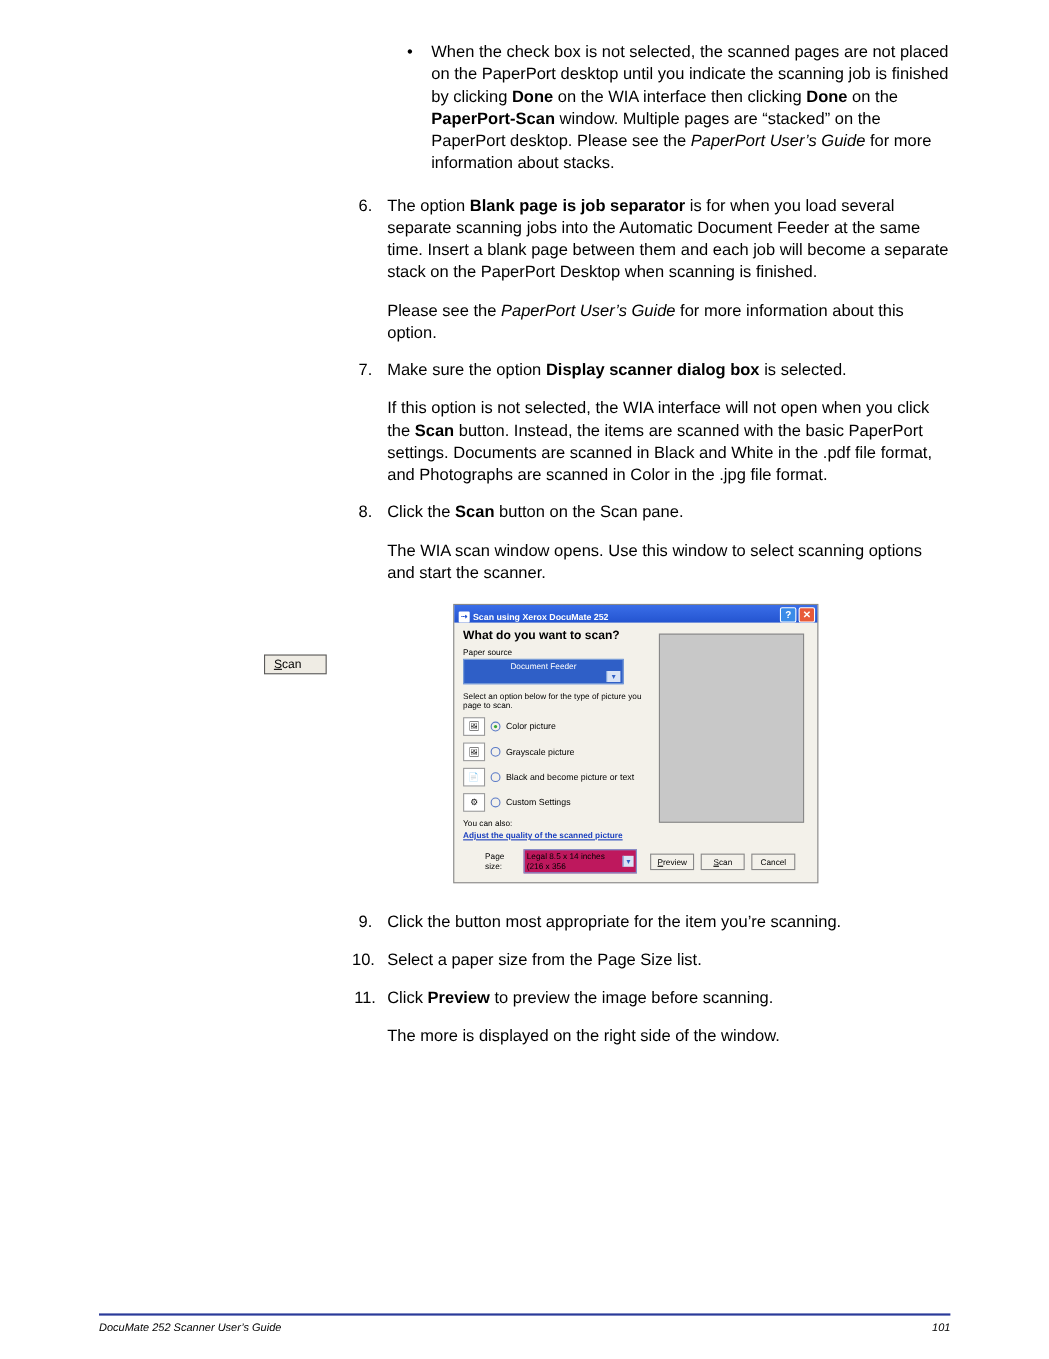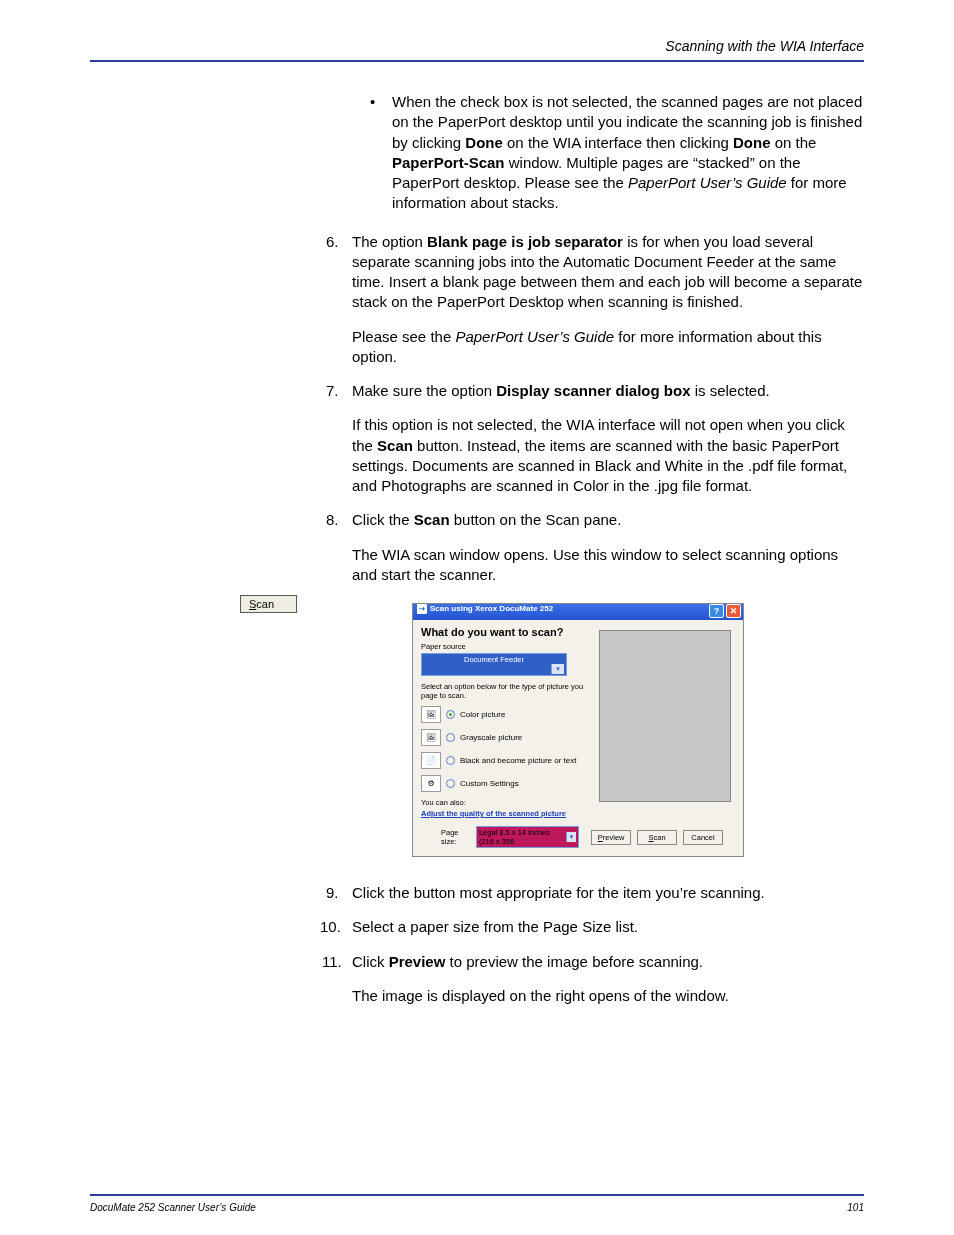--- a/index.html
+++ b/index.html
@@ -76,21 +76,21 @@
     width: 330px;
     border: 1px solid #888;
     background: #f3f1ea;
     font-size: 8px;
     font-family: Tahoma, Arial, sans-serif;
   }
   .dialog-titlebar {
     background: linear-gradient(#3a6ee8, #2454d0);
     color: #fff;
     display: flex;
-    align-items: flex-start;
+    align-items: flex-end;
     height: 16px;
     padding: 0 2px 0 4px;
   }
   .dialog-titlebar .title-text { flex: 1; font-weight: bold; font-size: 8px;}
   .title-icon {
     width: 10px; height: 10px; margin-right: 3px;
     background: #fff; color:#2454d0; display:inline-flex;
     align-items:center; justify-content:center; font-size:7px; font-weight:bold;
     border-radius:1px;
   }
@@ -166,23 +166,20 @@
     font-size: 10px;
     display:flex;
   }
   .footer .ftitle { flex:1; }
 </style>
 </head>
 <body>
 
 <div class="page">
 
-  <div class="header">
-    <span>Scanning with the WIA Interface</span>
-  </div>
 
   <div class="scan-btn-wrap">
     <span class="scan-btn"><u>S</u><span>can</span></span>
   </div>
 
   <div class="content">
 
     <div class="bullet-block">
       <span>When the check box is not selected, the scanned pages are not placed on the PaperPort desktop until you indicate the scanning job is finished by clicking </span><span class="bold">Done</span><span> on the WIA interface then clicking </span><span class="bold">Done</span><span> on the </span><span class="bold">PaperPort-Scan</span><span> window. Multiple pages are “stacked” on the PaperPort desktop. Please see the </span><span class="italic">PaperPort User’s Guide</span><span> for more information about stacks.</span>
     </div>
@@ -274,21 +271,21 @@
 
     <div class="num-block">
       <span class="num" style="left:-32px;">10.</span>
       <span>Select a paper size from the Page Size list.</span>
     </div>
 
     <div class="num-block">
       <span class="num" style="left:-30px;">11.</span>
       <span>Click </span><span class="bold">Preview</span><span> to preview the image before scanning.</span>
     </div>
-    <div class="para">The image is displayed on the right opens of the window.</div>
+    <div class="para">The more is displayed on the right side of the window.</div>
 
   </div>
 
   <div class="footer">
     <span class="ftitle">DocuMate 252 Scanner User’s Guide</span>
     <span>101</span>
   </div>
 
 </div>
 

